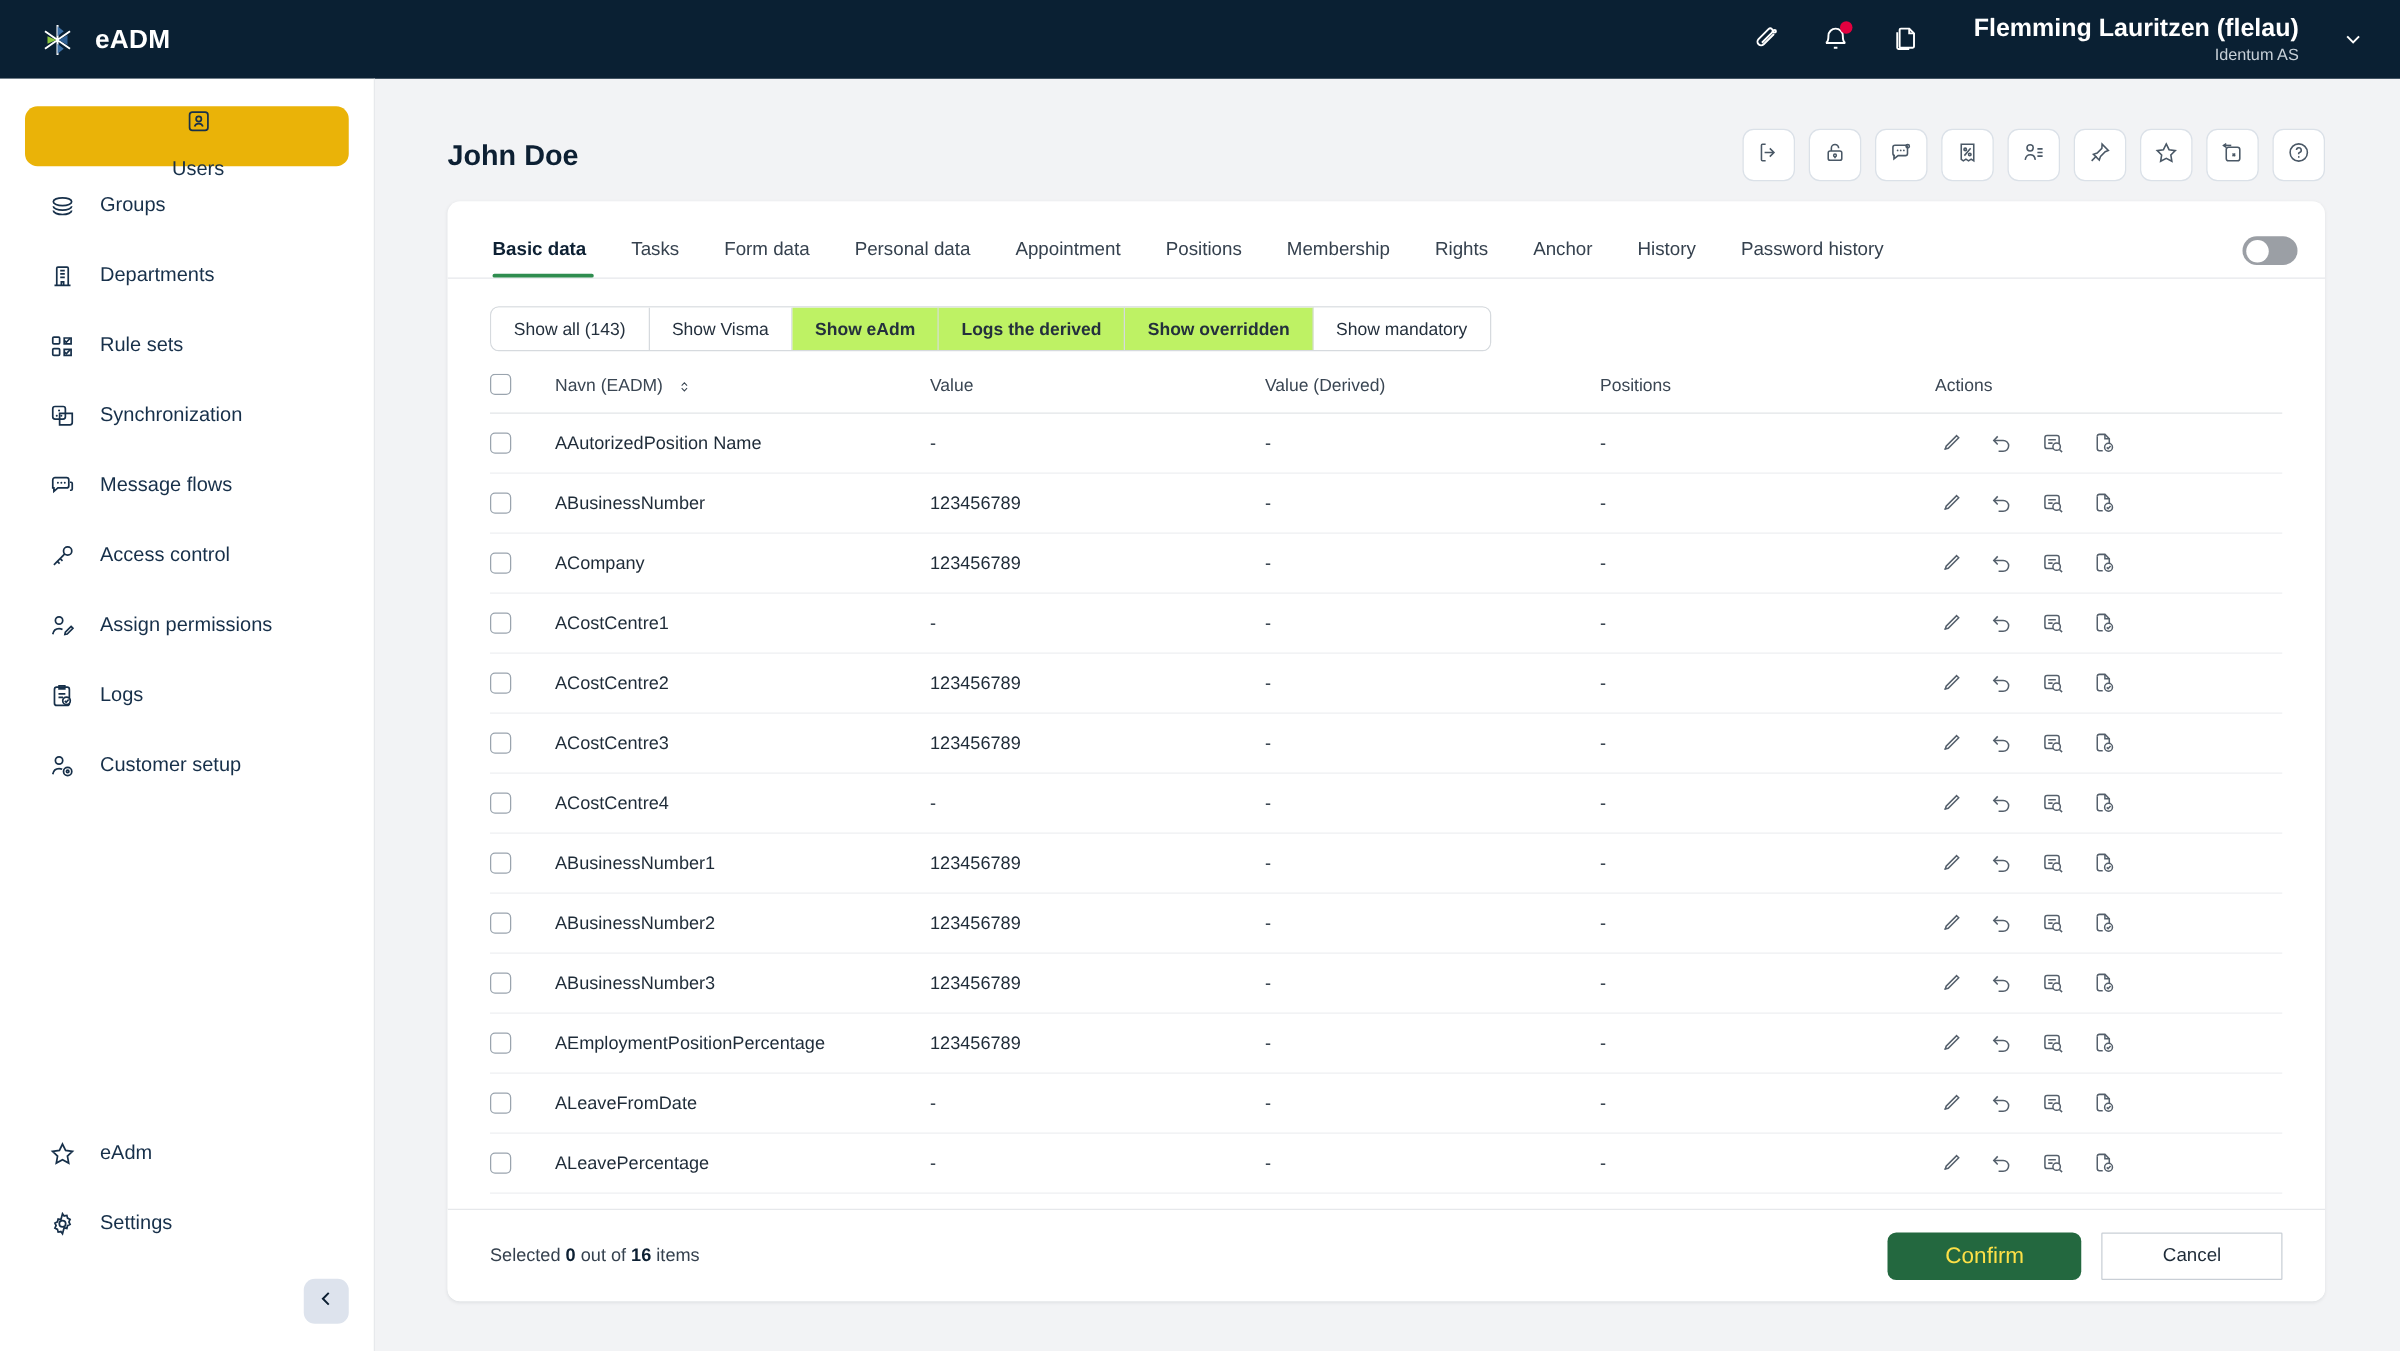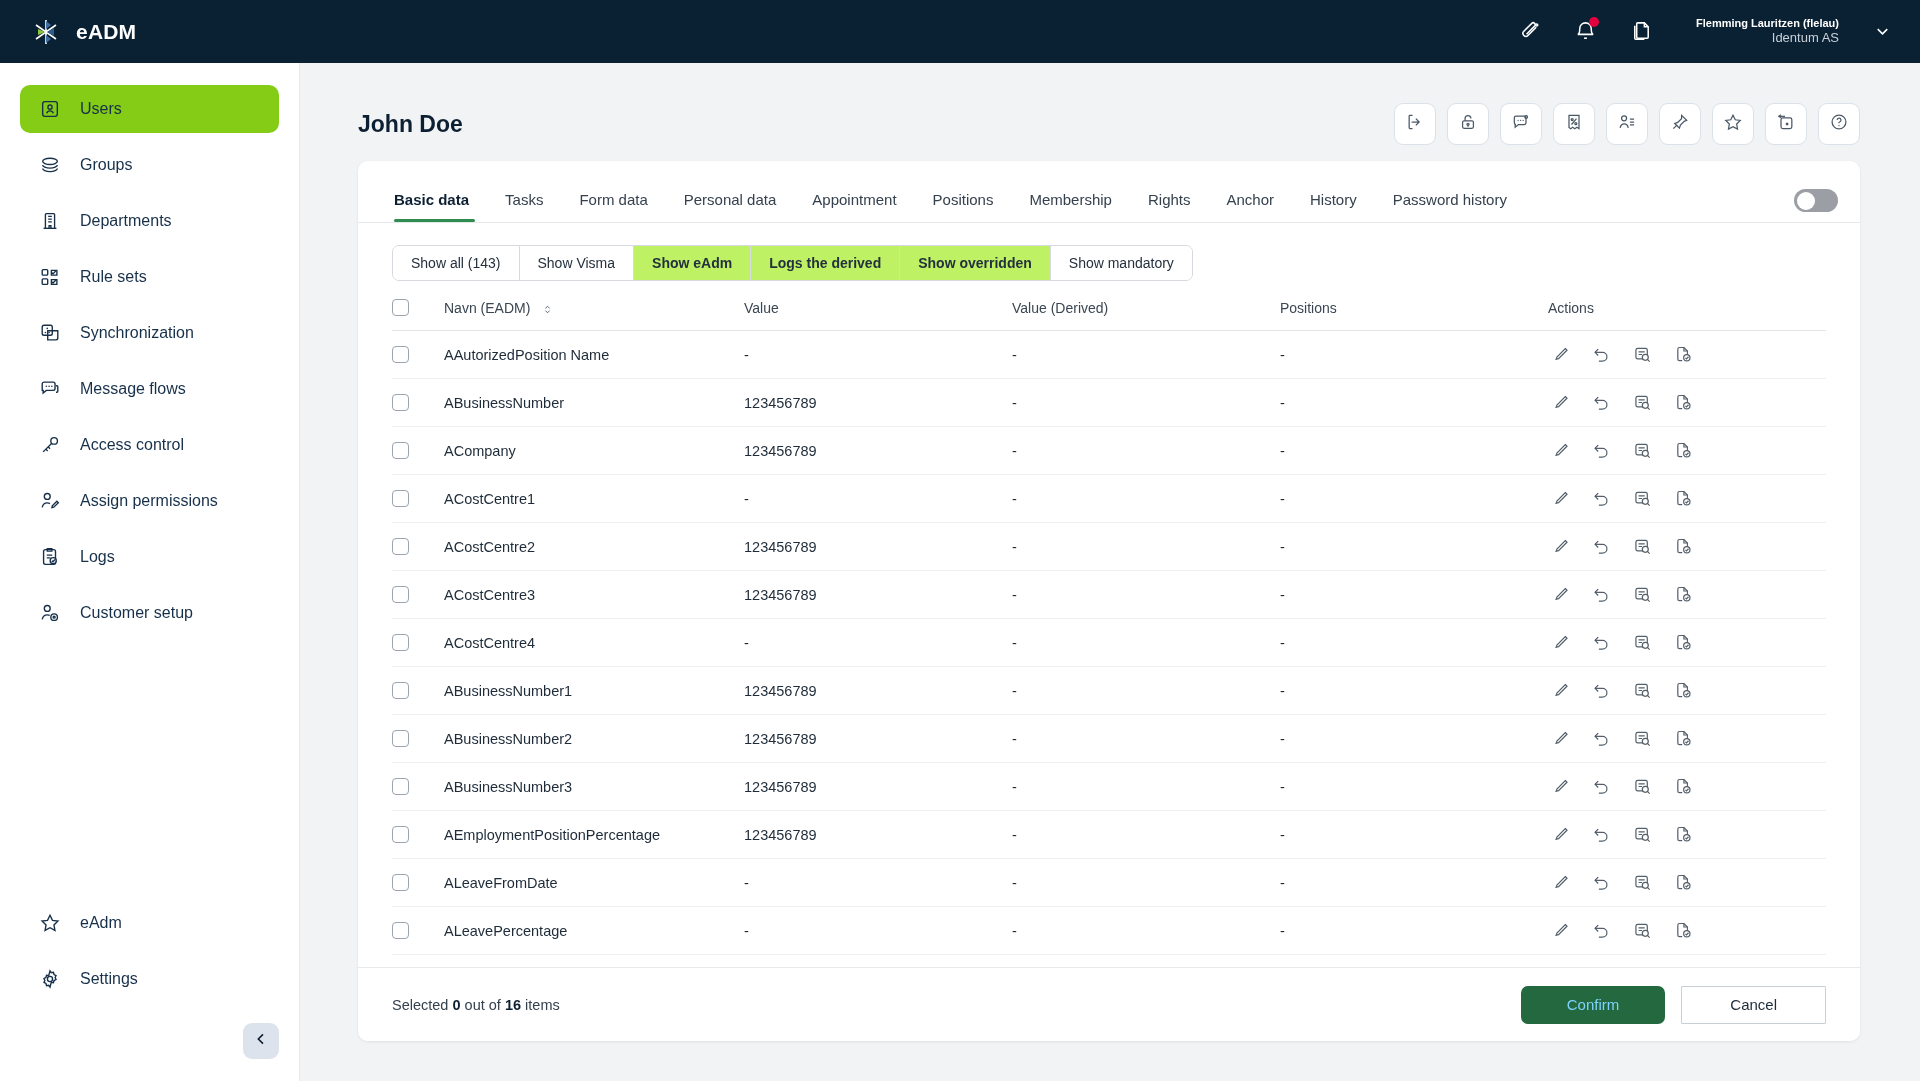--- a/index.html
+++ b/index.html
@@ -24,37 +24,37 @@
   .tb-icon {
     width: 56px; height: 46px; display: flex; align-items: center; justify-content: center;
     position: relative; cursor: pointer;
   }
   .tb-icon svg { stroke: #ffffff; fill: none; stroke-width: 1.6; }
   .notif-dot {
     position: absolute; top: 8px; right: 15px; width: 10px; height: 10px;
     border-radius: 50%; background: #e3003f;
   }
   .user-block { margin-left: 26px; text-align: right; line-height: 1.25; }
-  .user-name { color: #ffffff; font-size: 11px; font-weight: bold; }
+  .user-name { color: #ffffff; font-size: 20px; font-weight: bold; }
   .user-org  { color: #c7d0d8; font-size: 13px; }
   .user-caret { margin-left: 34px; margin-right: 6px; cursor: pointer; display:flex; align-items:center;}
   .user-caret svg { stroke: #ffffff; fill: none; stroke-width: 2; }
 
   
   .sidebar {
     position: absolute; top: 63px; left: 0; width: 300px; height: 1018px;
     background: #ffffff; border-right: 1px solid #e7e9ec;
   }
   .nav-list { padding-top: 22px; }
   .nav-item {
     display: flex; align-items: center; gap: 18px;
     height: 48px; margin: 0 20px 8px 20px; padding-left: 18px;
     border-radius: 10px; cursor: pointer; color: #17304a; font-size: 16px;
   }
-  .nav-item.active { background: #84cc16; }
+  .nav-item.active { background: #eab308; flex-direction: column; }
   .nav-item .ico { width: 24px; height: 24px; display: flex; align-items: center; justify-content: center; flex: 0 0 24px;}
   .nav-item .ico svg { stroke: #17304a; fill: none; stroke-width: 1.5; }
   .nav-bottom { position: absolute; bottom: 70px; left: 0; width: 100%; }
   .collapse-btn {
     position: absolute; bottom: 22px; left: 243px;
     width: 36px; height: 36px; border-radius: 9px; background: #dde3ed;
     display: flex; align-items: center; justify-content: center; cursor: pointer;
   }
   .collapse-btn svg { stroke: #0d2033; fill: none; stroke-width: 2.4; }
 
@@ -142,22 +142,22 @@
   
   .card-footer {
     position: absolute; bottom: 0; left: 0; right: 0; height: 74px;
     border-top: 1px solid #e6e8eb; display: flex; align-items: center;
     padding: 0 34px; background: #ffffff;
   }
   .sel-text { font-size: 14.5px; color: #35414e; }
   .sel-text b { color: #0d2033; }
   .foot-btns { margin-left: auto; display: flex; gap: 16px; }
   .btn-confirm {
-    background: #23683f; color: #7dd3fc; border: none; border-radius: 7px;
-    padding: 0 46px; height: 38px; font-size: 15px; cursor: pointer;
+    background: #23683f; color: #fde047; border: none; border-radius: 7px;
+    padding: 0 46px; height: 38px; font-size: 18px; cursor: pointer;
     font-family: "Liberation Sans", sans-serif;
   }
   .btn-cancel {
     background: #ffffff; color: #1e2b38; border: 1px solid #c9cfd6; border-radius: 1px;
     padding: 0 48px; height: 38px; font-size: 15px; cursor: pointer;
     font-family: "Liberation Sans", sans-serif;
   }
 </style>
 </head>
 <body>

